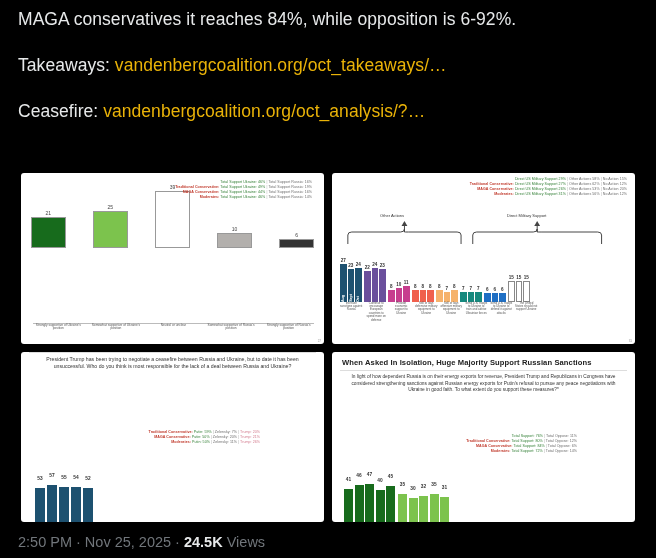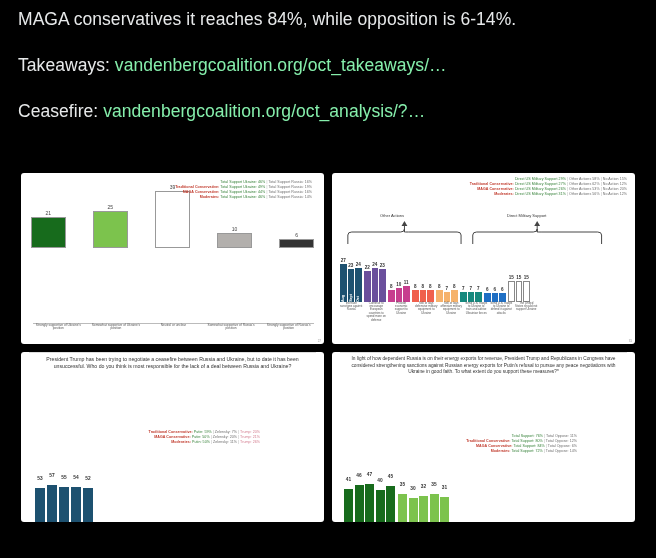--- a/index.html
+++ b/index.html
@@ -15,21 +15,21 @@
   
   .post-text {
     color: #e7e9ea;
     font-size: 17.5px;
     line-height: 23px;
     letter-spacing: 0.05px;
     padding: 8px 18px 0 18px;
   }
   .post-line { white-space: pre-wrap; }
   .spacer-line { height: 23px; }
-  .link { color: #86efac; text-decoration: none; }
+  .link { color: #eab308; text-decoration: none; }
   .lbl { color: #e7e9ea; }
 
   
   .media {
     position: absolute;
     left: 18px; top: 170px;
     width: 620px; height: 355px;
     display: grid;
     grid-template-columns: 1fr 1fr;
     grid-template-rows: 1fr 1fr;
@@ -126,21 +126,21 @@
   }
   .footer b { color: #e7e9ea; font-weight: bold; }
   .dot { padding: 0 4px; }
 </style>
 </head>
 <body>
 
 <div id="root">
 
   <div class="post-text">
-    <div class="post-line">MAGA conservatives it reaches 84%, while opposition is 6-14%.</div>
+    <div class="post-line">MAGA conservatives it reaches 84%, while opposition is 6-92%.</div>
     <div class="spacer-line"></div>
     <div class="post-line"><span class="lbl">Takeaways:</span> <a class="link" href="#">vandenbergcoalition.org/oct_takeaways/…</a></div>
     <div class="spacer-line"></div>
     <div class="post-line"><span class="lbl">Ceasefire:</span> <a class="link" href="#">vandenbergcoalition.org/oct_analysis/?…</a></div>
   </div>
 
   <div class="media">
 
     <div class="panel">
       <div class="slide">
@@ -368,20 +368,21 @@
               <div class="p3-bar" style="height: 33.5484px; background: rgb(29, 81, 112);"></div>
               <div class="p3-num" style="top: 0.451613px;">52</div>
             </div>
           </div>
         <div class="pagenum"></div>
       </div>
     </div>
 
     <div class="panel">
       <div class="slide">
+        <div class="p-head">When Asked In Isolation, Huge Majority Support Russian Sanctions</div>
         <div class="p-rule"></div>
         <div class="p-sub" style="font-size:4.8px; line-height:6.4px; padding:0 14px;">In light of how dependent Russia is on their energy exports for revenue, President Trump and Republicans in Congress have considered strengthening sanctions against Russian energy exports for Putin's refusal to pursue any peace negotiations with Ukraine in good faith. To what extent do you support these measures?*</div>
         <div class="legend" id="legend-3" style="position:absolute; left:40px; right:58px; top:82px;">
             <div class="row"><span style="color:#2f7d32">Total Support: 76%</span> <span class="sep">|</span> <span style="color:#6b6b6b">Total Oppose: 11%</span></div>
             <div class="row"><span class="grp" style="color:#c0392b">Traditional Conservative:</span> <span style="color:#2f7d32">Total Support: 80%</span> <span class="sep">|</span> <span style="color:#6b6b6b">Total Oppose: 12%</span></div>
             <div class="row"><span class="grp" style="color:#c0392b">MAGA Conservative:</span> <span style="color:#2f7d32">Total Support: 84%</span> <span class="sep">|</span> <span style="color:#6b6b6b">Total Oppose:  6%</span></div>
             <div class="row"><span class="grp" style="color:#c0392b">Moderates:</span> <span style="color:#2f7d32">Total Support: 72%</span> <span class="sep">|</span> <span style="color:#6b6b6b">Total Oppose: 14%</span></div>
           </div>
         <div class="p4-chart" id="p4chart">
             <div class="p4-group">
@@ -428,14 +429,17 @@
                 <div class="p4-num" style="top: 10.9615px;">31</div>
               </div>
             </div>
           </div>
         <div class="pagenum"></div>
       </div>
     </div>
 
   </div>
 
+  <div class="footer">
+    <span>2:50 PM</span><span class="dot">·</span><span>Nov 25, 2025</span><span class="dot">·</span><b>24.5K</b> <span>Views</span>
+  </div>
 
 </div>
 
 </body></html>

